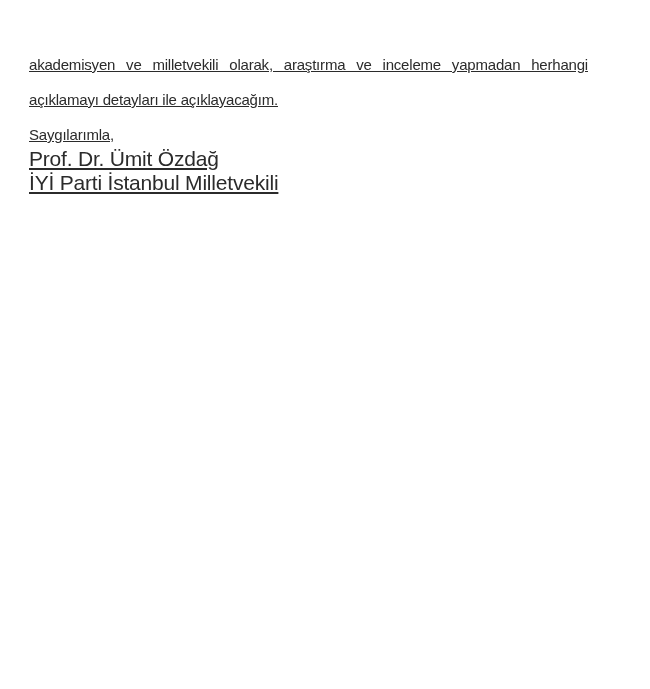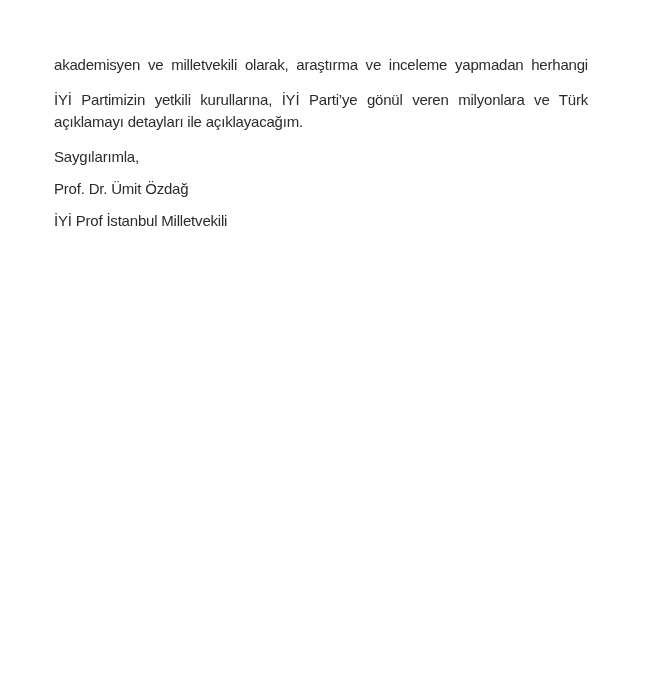--- a/index.html
+++ b/index.html
@@ -6,24 +6,25 @@
     margin: 0;
     padding: 0;
     background: #ffffff;
   }
   .page {
     position: relative;
     width: 650px;
     height: 689px;
     background: #ffffff;
     box-sizing: border-box;
-    padding: 54px 62px 0 54px;
+    padding: 54px 62px 0 29px;
     overflow: hidden;
     font-family: "Liberation Sans", "DejaVu Sans", sans-serif;
     color: #2b2b2b;
+    text-decoration: underline;
   }
   .para {
     margin: 0 0 13px 0;
   }
   .line {
     font-size: 15px;
     line-height: 22px;
     letter-spacing: -0.2px;
     white-space: nowrap;
     color: #2b2b2b;
@@ -34,40 +35,39 @@
     text-align-last: justify;
   }
   .closing {
     margin-top: 8px;
     font-size: 15px;
     line-height: 22px;
     letter-spacing: -0.2px;
     white-space: nowrap;
   }
   .sig-line {
-    margin-top: 10px;
-    font-size: 15px;
+    margin-top: 2px;
+    font-size: 21px;
     line-height: 22px;
     letter-spacing: -0.2px;
     white-space: nowrap;
   }
 </style>
 </head>
 <body>
 
 <div class="page">
 
   <div class="para">
     <div class="line fill">akademisyen ve milletvekili olarak, araştırma ve inceleme yapmadan herhangi</div>
   </div>
 
   <div class="para">
-    <div class="line fill">İYİ Partimizin yetkili kurullarına, İYİ Parti’ye gönül veren milyonlara ve Türk</div>
     <div class="line">açıklamayı detayları ile açıklayacağım.</div>
   </div>
 
   <div class="closing">Saygılarımla,</div>
 
   <div class="sig-line">Prof. Dr. Ümit Özdağ</div>
 
-  <div class="sig-line">İYİ Prof İstanbul Milletvekili</div>
+  <div class="sig-line">İYİ Parti İstanbul Milletvekili</div>
 
 </div>
 
 </body></html>

